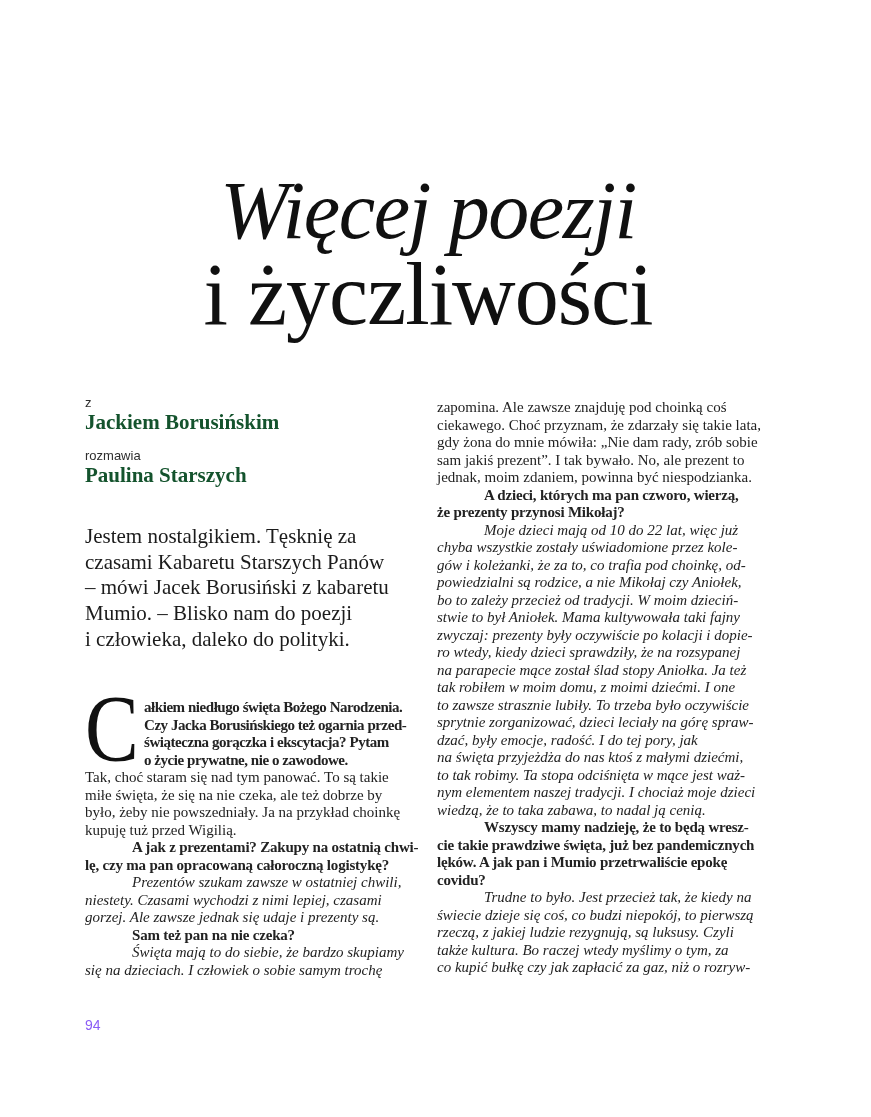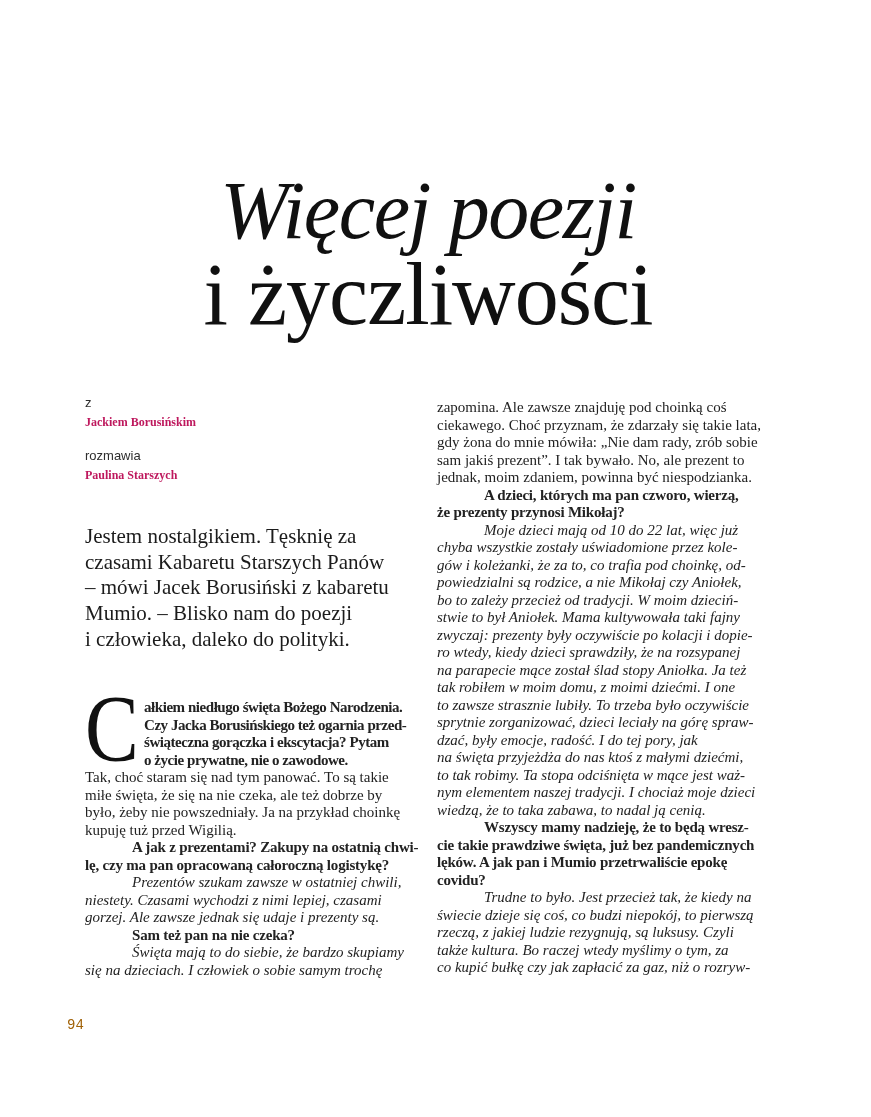--- a/index.html
+++ b/index.html
@@ -36,25 +36,25 @@
     left:85px;top:396px;width:300px;
   }
   .byline .label{
     font-family:"Liberation Sans", sans-serif;
     font-size:13px;
     line-height:14px;
     color:#2e2e2e;
     white-space:pre;
   }
   .byline .name{
-    font-size:12px;
+    font-size:21px;
     font-weight:bold;
     line-height:22px;
     margin-top:1px;
-    color:#be185d;
+    color:#14532d;
     white-space:pre;
   }
   .byline .gap{height:16px;}
   
   .lede{
     position:absolute;
     left:85px;top:524px;width:370px;
     font-size:21px;
     line-height:25.7px;
     white-space:pre;
@@ -97,24 +97,24 @@
     display:inline-block;
     font-size:96px;
     line-height:68px;
     color:#111111;
     transform:scaleX(0.84);
     transform-origin:left top;
   }
   
   .folio{
     position:absolute;
-    left:67px;top:1017px;
-    font-family:Liberation Mono, monospace;
+    left:85px;top:1017px;
+    font-family:Liberation Sans, sans-serif;
     font-size:14px;
-    color:#a16207;
+    color:#8b5cf6;
   }
 </style>
 </head>
 <body>
 
 <div class="page">
 
   <div class="title-block">
     <div class="title-line1">Więcej poezji</div>
     <div class="title-line2">i życzliwości</div>

